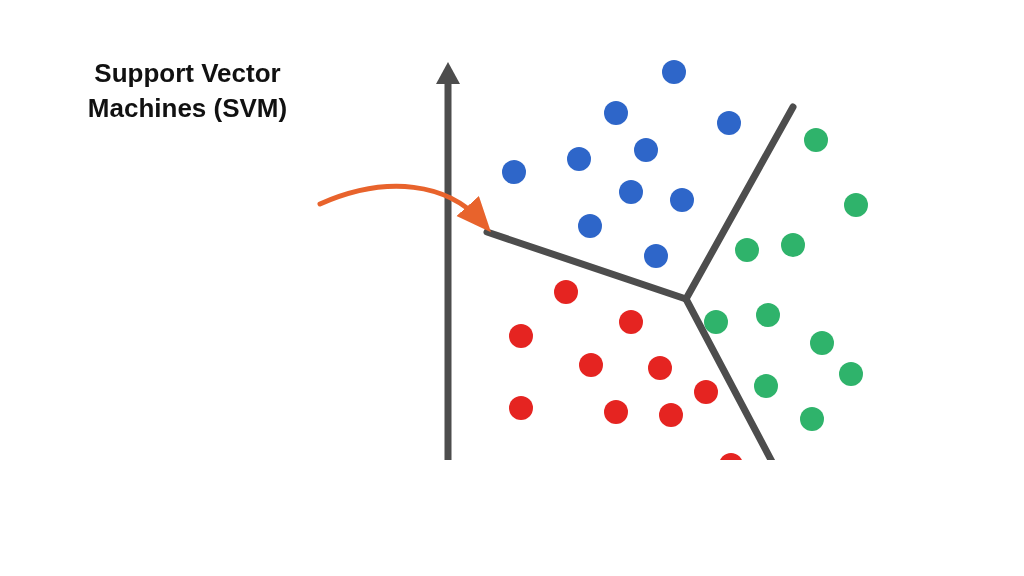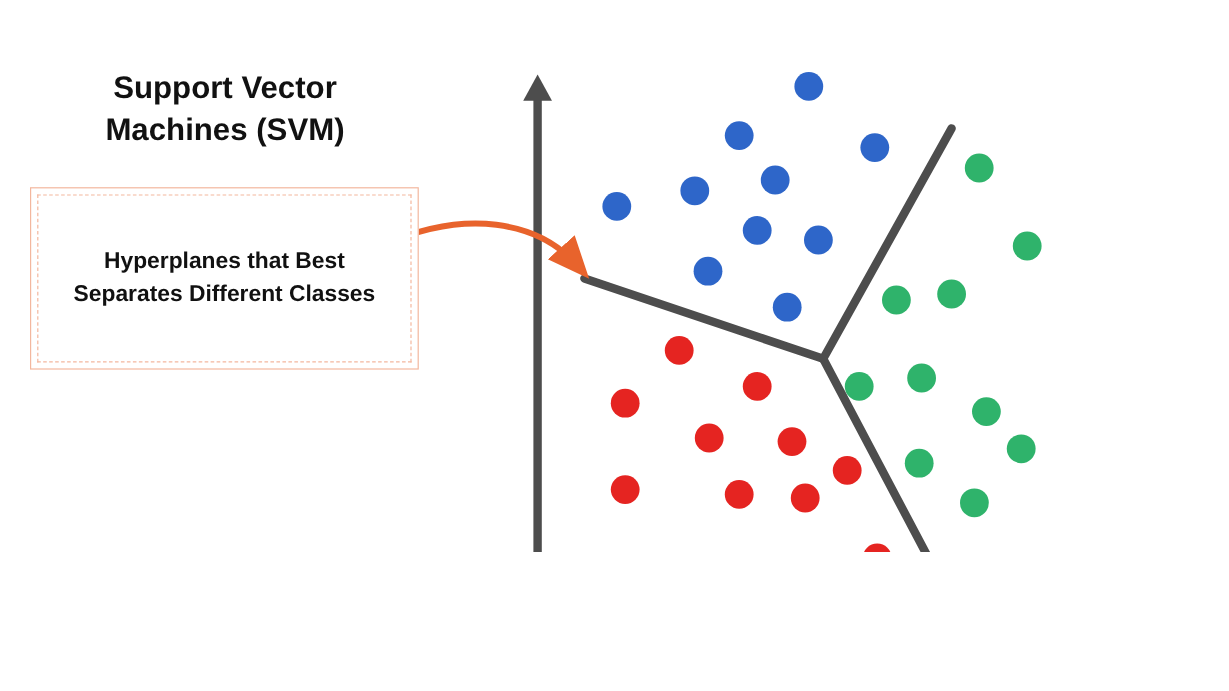--- a/index.html
+++ b/index.html
@@ -95,19 +95,14 @@
       <circle cx="706" cy="392" r="12" fill="#e52421"></circle>
       <circle cx="521" cy="408" r="12" fill="#e52421"></circle>
       <circle cx="616" cy="412" r="12" fill="#e52421"></circle>
       <circle cx="671" cy="415" r="12" fill="#e52421"></circle>
       <circle cx="731" cy="465" r="12" fill="#e52421"></circle>
       <path d="M 320 204 C 388 174 448 184 481 221" stroke="#e8632c" stroke-width="5" fill="none" stroke-linecap="round" marker-end="url(#arrowhead)"></path>
     </svg>
 
   <div class="title">Support Vector Machines (SVM)</div>
 
-  <div class="callout-box">
-    <div class="callout-inner">
-      <div class="callout-text">Hyperplanes that Best Separates Different Classes</div>
-    </div>
-  </div>
 
 </div>
 
 </body></html>

